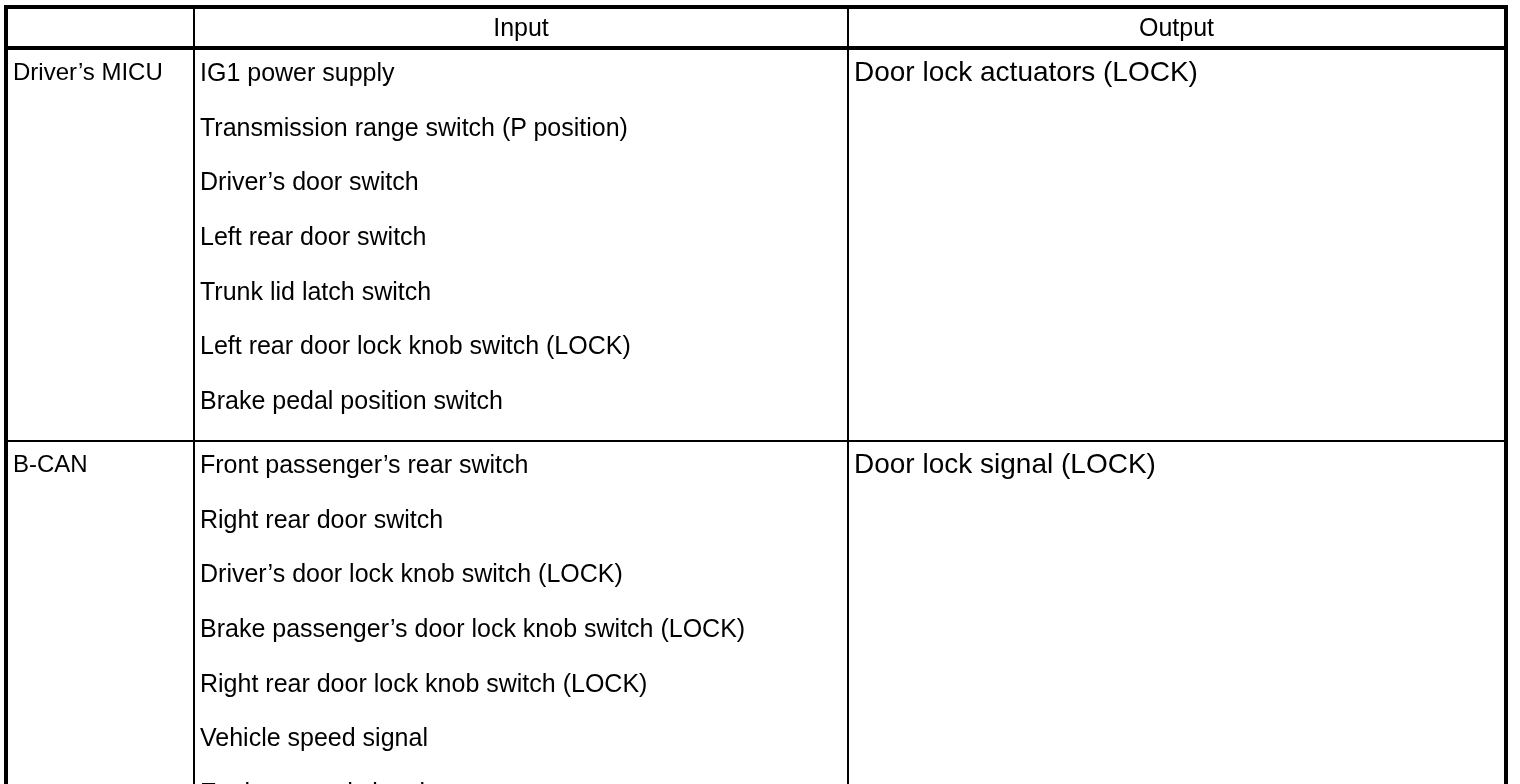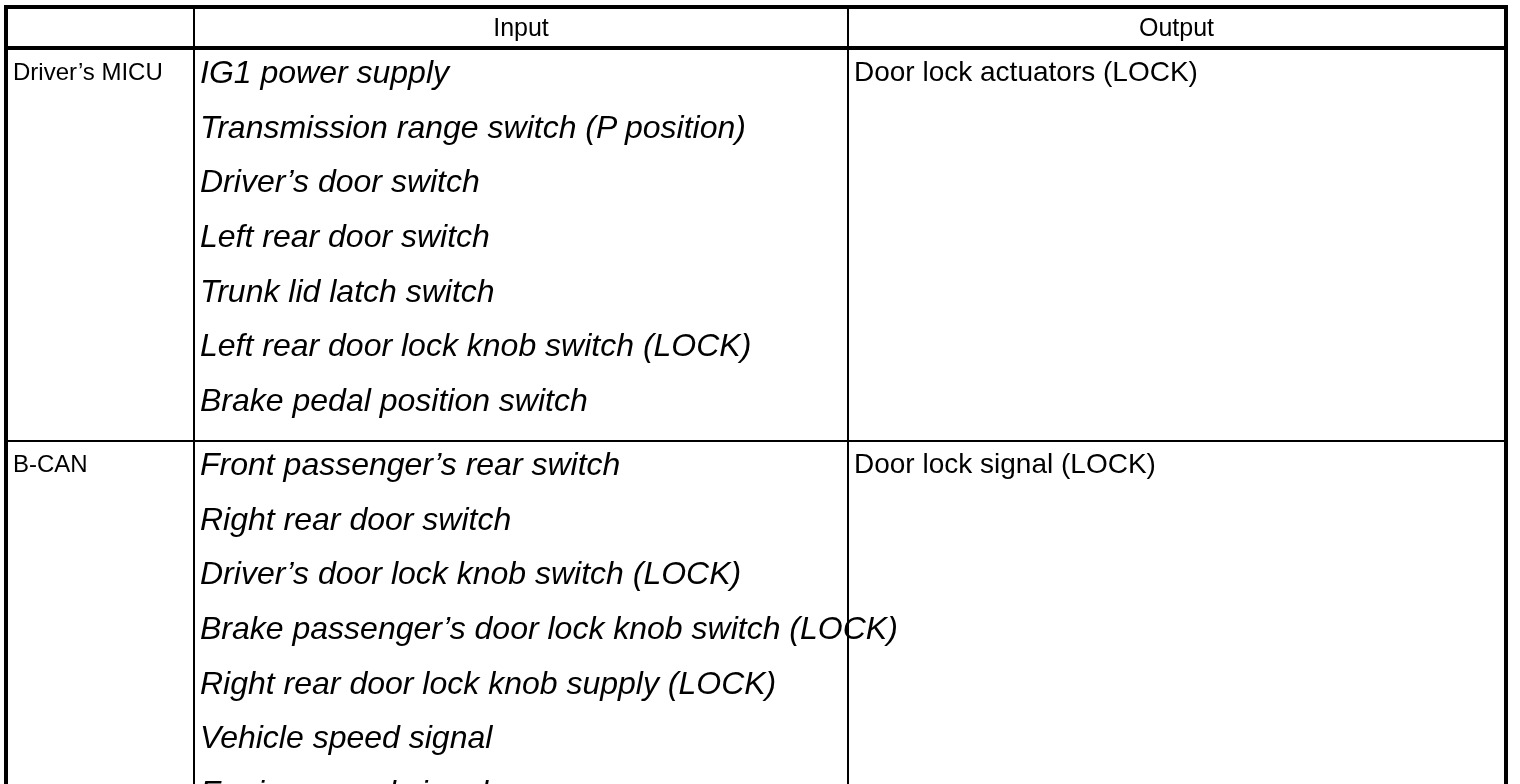--- a/index.html
+++ b/index.html
@@ -93,26 +93,25 @@
     line-height: 30px;
     white-space: nowrap;
   }
 
   .item-list {
     list-style: none;
     margin: 0;
     padding: 0;
   }
   .item-list li {
-    font-size: 32px;
+    font-size: 25px;
     line-height: 30px;
     height: 54.7px;        
     white-space: nowrap;
     overflow: visible;
-    font-style: italic;
   }
   .item-list.tight li {
     height: 54.7px;
   }
 
   .out-list {
     list-style: none;
     margin: 0;
     padding: 0;
   }
@@ -169,21 +168,21 @@
       <tr>
         <td class="cell-cat">
           <span class="cat-label">B-CAN</span>
         </td>
         <td class="cell-input">
           <ul class="item-list tight">
             <li>Front passenger’s rear switch</li>
             <li>Right rear door switch</li>
             <li>Driver’s door lock knob switch (LOCK)</li>
             <li>Brake passenger’s door lock knob switch (LOCK)</li>
-            <li>Right rear door lock knob supply (LOCK)</li>
+            <li>Right rear door lock knob switch (LOCK)</li>
             <li>Vehicle speed signal</li>
             <li>Engine speed signal</li>
           </ul>
         </td>
         <td class="cell-output">
           <ul class="out-list">
             <li>Door lock signal (LOCK)</li>
           </ul>
         </td>
       </tr>

